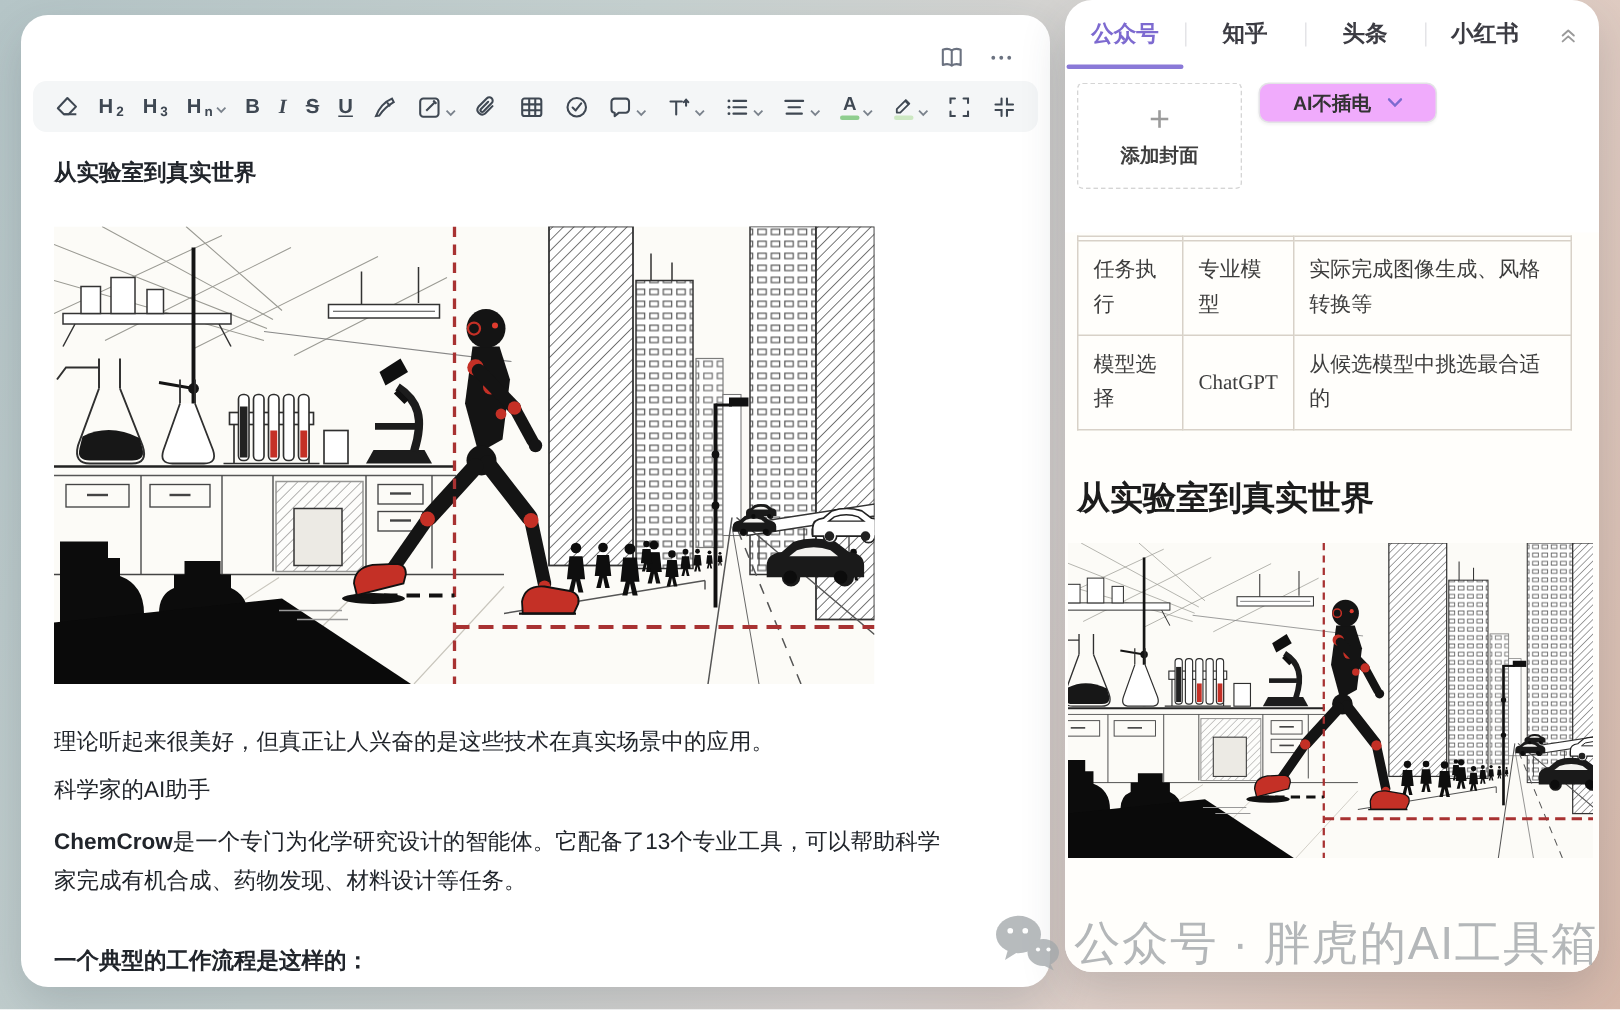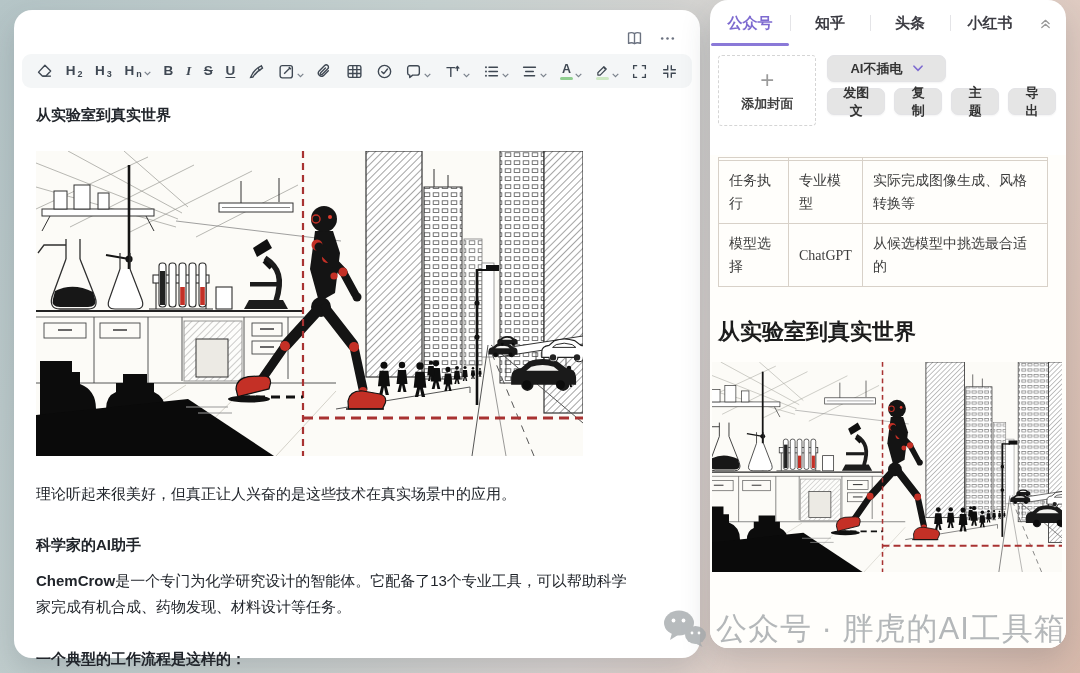--- a/index.html
+++ b/index.html
@@ -27,41 +27,41 @@
   .tb-underline { text-decoration:underline; text-underline-offset:2px; }
   .tb-col { display:flex; flex-direction:column; align-items:center; }
   .color-bar { width:13px; height:3px; border-radius:1.5px; margin-top:1px; }
   .caret { margin-bottom:2px; }
 
   
   .doc { position:absolute; left:22px; right:22px; top:86px; color:#21252b; font-size:15px; }
   .doc-h1 { font-size:15px; font-weight:700; margin-top:10px; }
   .doc-img { margin-top:26px; width:547px; height:305px; }
   .doc-p1 { margin-top:30px; line-height:19px;font-family:Liberation Mono, monospace; }
-  .doc-h2 { margin-top:31px; font-size:15px; font-weight:700; }
+  .doc-h2 { margin-top:12px; font-size:15px; font-weight:400; }
   .doc-p2 { margin-top:13px; line-height:26px; width:600px; }
   .doc-p2 b { font-weight:700; }
   .doc-p3 { margin-top:30px; font-weight:600; }
 
   
   .tabs { height:46px; display:flex; align-items:stretch; padding-right:6px; }
   .tab { flex:1; text-align:center; line-height:46px; font-size:15px; font-weight:600; color:#3c3c43; position:relative; cursor:pointer; }
   .tab:not(:first-child)::before { content:""; position:absolute; left:0; top:15px; width:1px; height:16px; background:#e4e4e7; }
   .tab.active { color:#7d6ad0; }
   .tab.active::after { content:""; position:absolute; left:1px; right:1px; bottom:0; height:3px; background:#8a79d8; border-radius:2px; }
   .tabs-collapse { width:30px; display:flex; align-items:center; justify-content:center; cursor:pointer; }
 
   
   .actions { display:flex; gap:11px; padding:9px 10px 11px 8px; }
   .cover-box { width:110px; height:71px; border:1px dashed #d5d5d5; border-radius:4px; display:flex; flex-direction:column;
     align-items:center; justify-content:center; color:#3f3f3f; font-size:13px; font-weight:600; cursor:pointer; }
   .cover-plus { font-size:24px; font-weight:400; color:#9b9b9b; line-height:24px; margin-bottom:3px; }
   .btn-col { display:flex; flex-direction:column; gap:6px; }
   .btn-row { display:flex; gap:9px; }
-  .btn { height:27px; display:inline-flex; align-items:center; gap:11px; padding:0 13px; background:#e5e5e5; border:1px solid #e3e3e6;
+  .btn { height:27px; display:inline-flex; align-items:center; gap:11px; padding:0 13px; background:#f0abfc; border:1px solid #e3e3e6;
     border-radius:7px; font-size:13px; font-weight:600; color:#333; box-shadow:0 1px 2px rgba(0,0,0,.05); cursor:pointer; }
   .btn-ai { padding:0 22px; }
 
   
   .preview { position:absolute; left:0; right:0; top:155px; bottom:0; background:#fffefb; overflow:hidden; }
   table.model-table { border-collapse:collapse; width:330px; margin:2px 0 0 8px; font-family:"Liberation Serif", serif;
     font-size:14px; color:#3d3d3d; }
   .model-table td { border:1px solid #d8d1c8; padding:8px 10px; line-height:1.65; vertical-align:middle; }
   .model-table tr.cut td { padding:0; height:3px; border-bottom:1px solid #d8d1c8; }
   .model-table td.c1 { width:70px; }
@@ -457,26 +457,20 @@
       </div>
       <div class="btn-col">
         <div class="btn-row">
           <button class="btn btn-ai">
             <span>AI不插电</span>
             <svg width="10" height="7" viewBox="0 0 10 7" fill="none" stroke="#7d6ad0" stroke-width="1.6" stroke-linecap="round">
                 <path d="M1 1.2 L5 5.4 L9 1.2"></path>
               </svg>
           </button>
         </div>
-        <div class="btn-row">
-          <button class="btn">发图文</button>
-          <button class="btn">复制</button>
-          <button class="btn">主题</button>
-          <button class="btn">导出</button>
-        </div>
       </div>
     </div>
 
     <div class="preview">
       <table class="model-table">
         <tbody>
             <tr class="cut">
               <td class="c1"></td>
               <td class="c2"></td>
               <td></td>

